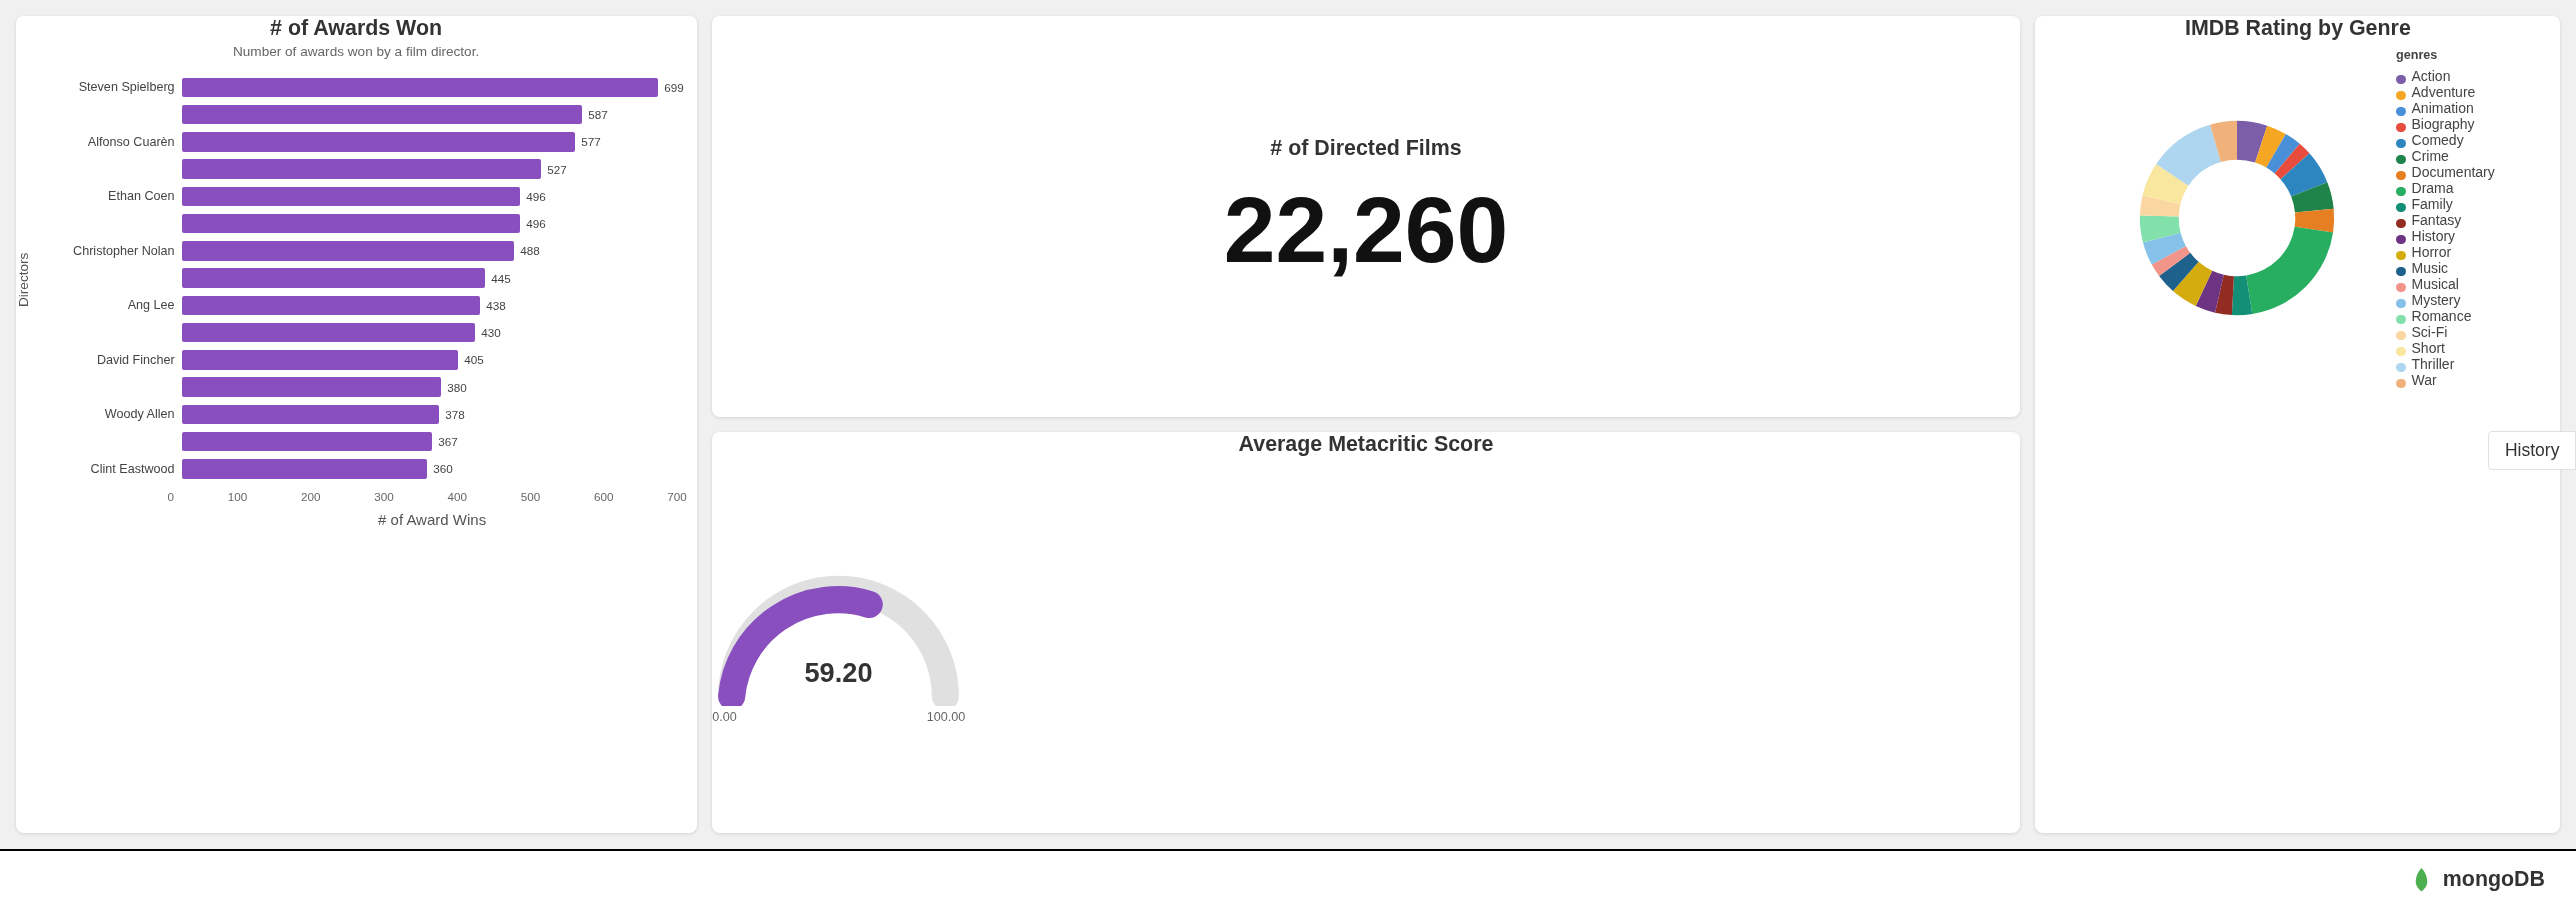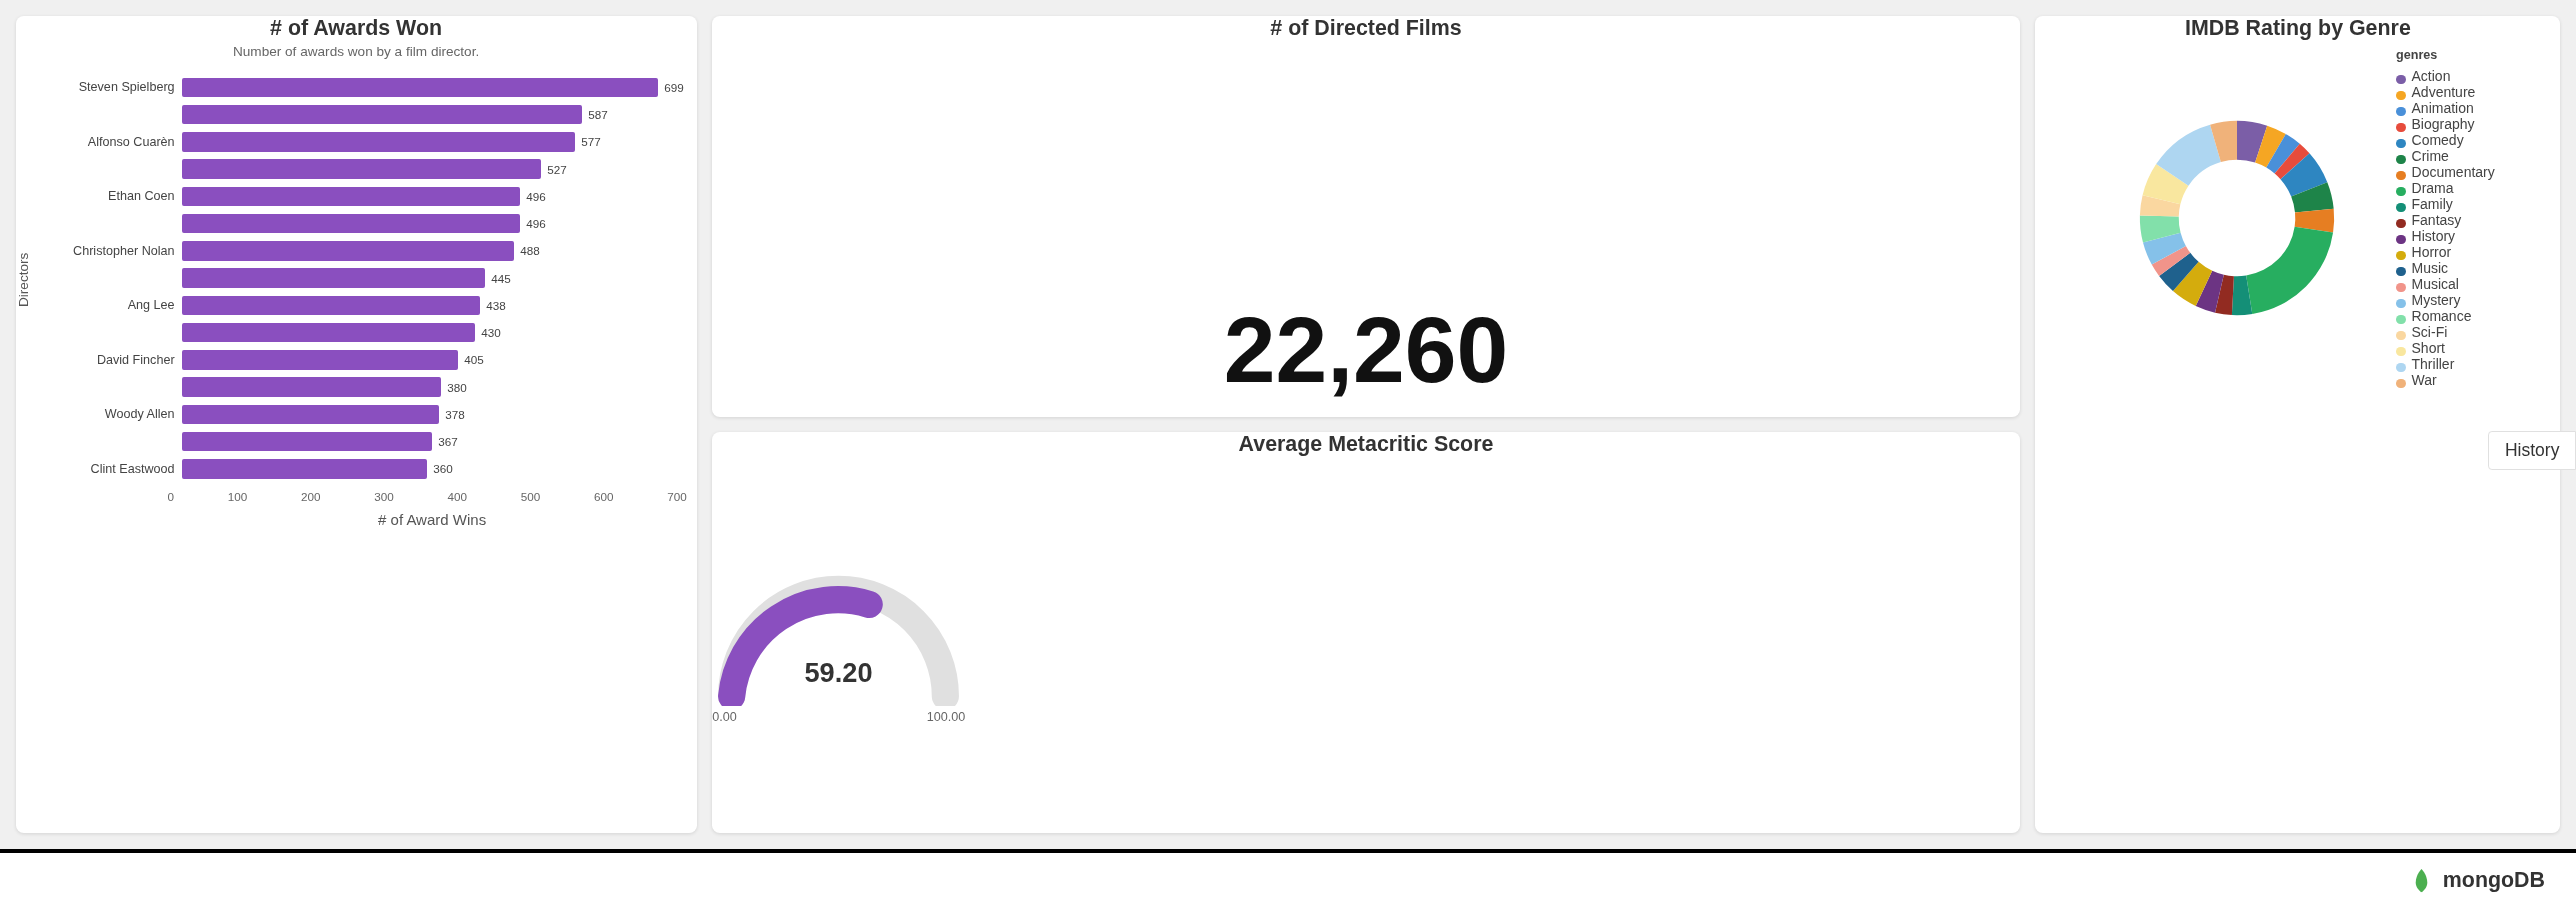--- a/index.html
+++ b/index.html
@@ -122,21 +122,21 @@
       display: flex;
       flex-direction: column;
       flex: 1;
       gap: 15.6px;
     }
     .directed-films-card {
       flex: 1;
       display: flex;
       flex-direction: column;
       align-items: center;
-      justify-content: space-between;
+      justify-content: center;
     }
     .big-number {
       font-size: 93px;
       font-weight: 700;
       color: #111;
       line-height: 1;
       margin: 19.5px 0;
     }
     .metacritic-card {
       flex: 1;
@@ -207,21 +207,21 @@
     }
 
     
     .footer {
       height: 58px;
       background: #fff;
       display: flex;
       align-items: center;
       justify-content: flex-end;
       padding: 0 31px;
-      border-top: 4px solid #000000;
+      border-top: 2px solid #000000;
     }
     .mongodb-logo {
       display: flex;
       align-items: center;
       gap: 7.8px;
       font-size: 21.4px;
       font-weight: 600;
       color: #333;
     }
     .mongodb-leaf {

